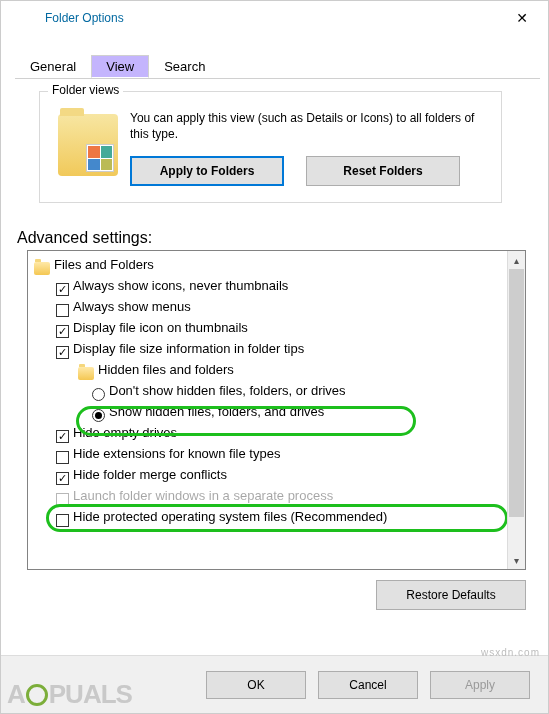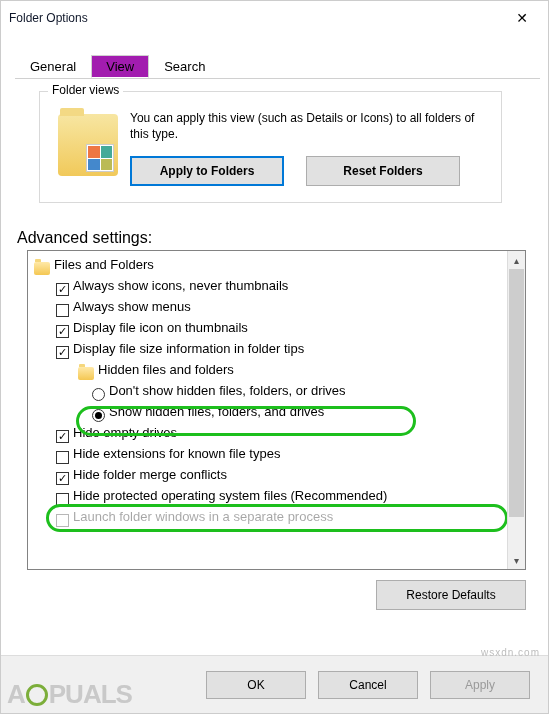--- a/index.html
+++ b/index.html
@@ -1,23 +1,23 @@
 <!DOCTYPE html>
 <html><head>
 <meta charset="utf-8">
 <style>
 * { box-sizing: border-box; font-family: "Segoe UI", Tahoma, sans-serif; }
 body { margin:0; background:#fff; width:549px; height:714px; overflow:hidden; position:relative; }
 .window { width:549px; height:714px; border:1px solid #ccc; position:relative; background:#fff; }
 .titlebar { height:32px; display:flex; align-items:center; justify-content:space-between; padding:2px 6px 0 8px; }
-.titlebar .title { font-size:12px; color:#0f172a; }
+.titlebar .title { font-size:12px; color:#0369a1;margin-left:36px; }
 .close-x { width:40px; height:28px; display:flex; align-items:center; justify-content:center; font-size:14px; color:#000; }
 .tabs { margin:20px 8px 0 14px; display:flex; align-items:center; border-bottom:1px solid #d0d0d0; height:26px; position:relative;}
 .tab { padding:3px 14px; font-size:13px; color:#000; border:1px solid transparent; position:relative; top:1px;}
-.tab.active { border:1px solid #d0d0d0; border-bottom:1px solid #fff; background:#a21caf; }
+.tab.active { border:1px solid #d0d0d0; border-bottom:1px solid #fff; background:#c4b5fd; }
 .group { margin:12px 46px 0 38px; border:1px solid #d9d9d9; position:relative; padding:18px 12px 16px 12px; }
 .group-label { position:absolute; top:-9px; left:8px; background:#fff; padding:0 4px; font-size:12px; color:#000;}
 .group-inner { display:flex; align-items:flex-start; gap:12px;}
 .folder-icon-big { width:60px; height:62px; background:linear-gradient(#f7e6a2,#f1c95a); border-radius:4px; position:relative; margin:4px 0 0 6px;}
 .folder-icon-big::before{content:"";position:absolute;top:-6px;left:2px;width:24px;height:8px;background:#f3d984;border-radius:2px 2px 0 0;}
 .thumbs{position:absolute;right:4px;bottom:4px;width:28px;height:28px;background:#fff;border:1px solid #ccc;display:grid;grid-template-columns:1fr 1fr;grid-template-rows:1fr 1fr;gap:1px;padding:1px;}
 .thumbs span{display:block;}
 .thumbs span:nth-child(1){background:#e74;}
 .thumbs span:nth-child(2){background:#4a9;}
 .thumbs span:nth-child(3){background:#48c;}
@@ -130,27 +130,27 @@
           <span>Hide empty drives</span>
         </div>
       <div class="row indent1">
           <span class="cb"></span>
           <span>Hide extensions for known file types</span>
         </div>
       <div class="row indent1">
           <span class="cb">✓</span>
           <span>Hide folder merge conflicts</span>
         </div>
+      <div class="row indent1" style="opacity:.35">
+          <span class="cb"></span>
+          <span>Launch folder windows in a separate process</span>
+        </div>
       <div class="row indent1">
           <span class="cb"></span>
           <span>Hide protected operating system files (Recommended)</span>
-        </div>
-      <div class="row indent1" style="opacity:.35">
-          <span class="cb"></span>
-          <span>Launch folder windows in a separate process</span>
         </div>
 
       <div class="hl" style="left:48px;top:155px;width:340px;height:30px;"></div>
       <div class="hl" style="left:18px;top:253px;width:462px;height:28px;"></div>
     </div>
     <div class="scrollbar">
       <div class="sbbtn">▴</div>
       <div class="sbthumb"></div>
       <div class="sbbtn" style="position:absolute;bottom:0;left:0;right:0;">▾</div>
     </div>

